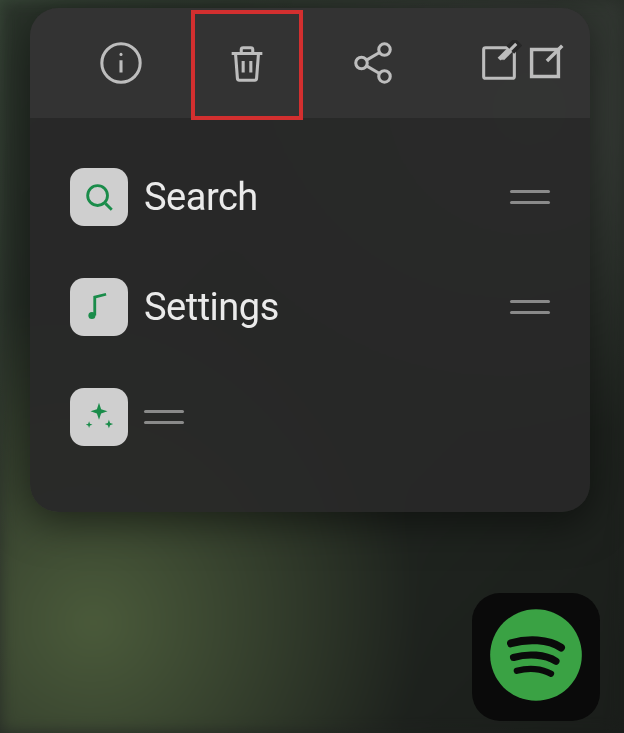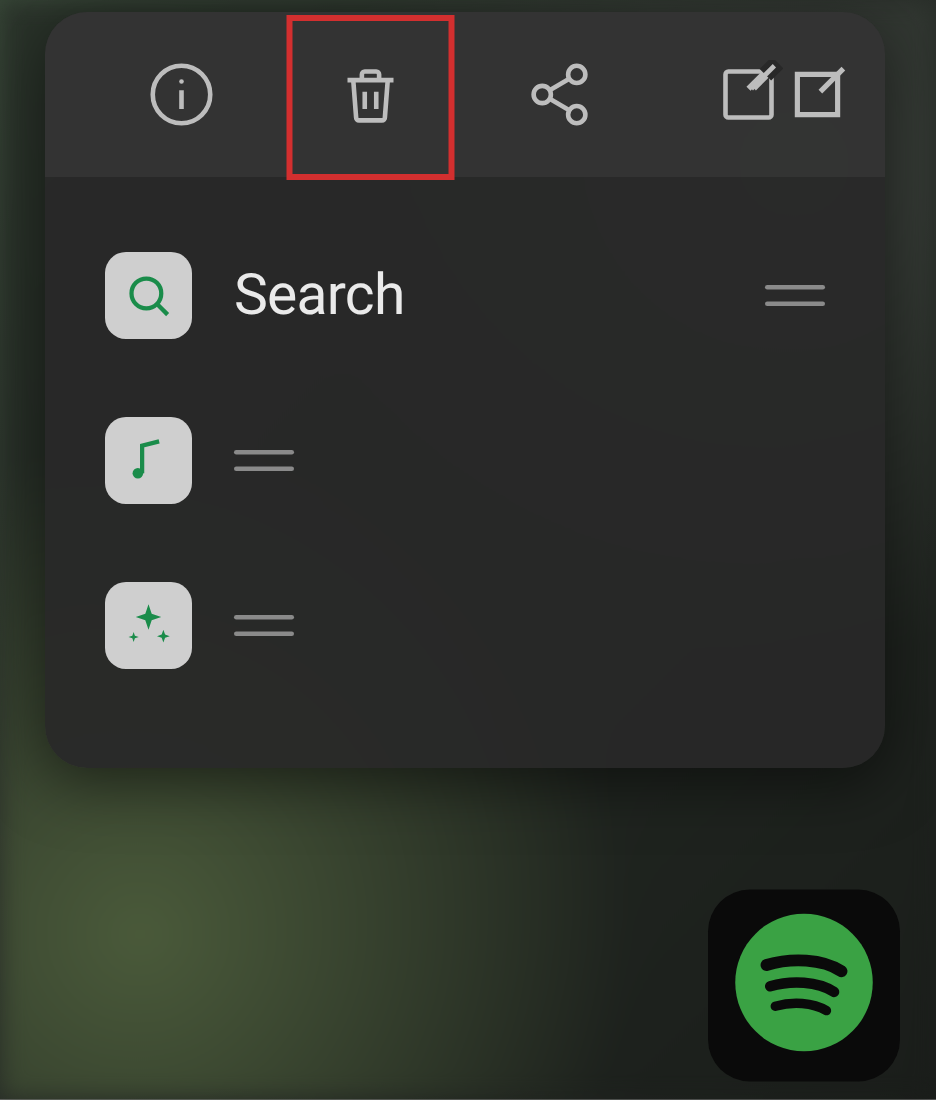--- a/index.html
+++ b/index.html
@@ -54,21 +54,21 @@
     top: -24px;
     left: -25px;
     pointer-events: none;
   }
   .list {
     padding: 24px 28px 40px 28px;
   }
   .shortcut-row {
     display: flex;
     align-items: center;
-    gap: 28px;
+    gap: 16px;
     padding: 26px 12px;
     cursor: pointer;
   }
   .shortcut-icon {
     width: 58px;
     height: 58px;
     border-radius: 14px;
     background: #cfcfcf;
     display: flex;
     align-items: center;
@@ -191,20 +191,21 @@
         </div>
     </div>
 
     <div class="shortcut-row">
       <div class="shortcut-icon">
         <svg width="34" height="34" viewBox="0 0 24 24" fill="none" stroke="#1a8c4a" stroke-width="2">
           <path d="M9 18V5l8-2"></path>
           <circle cx="7" cy="18" r="2.5" fill="#1a8c4a" stroke="none"></circle>
         </svg>
       </div>
+      <div class="shortcut-label">Settings</div>
       <div class="drag-handle">
           <span></span>
           <span></span>
         </div>
     </div>
 
     <div class="shortcut-row">
       <div class="shortcut-icon">
         <svg width="34" height="34" viewBox="0 0 24 24" fill="#1a8c4a" stroke="none">
           <path d="M12 2l1.5 4.5L18 8l-4.5 1.5L12 14l-1.5-4.5L6 8l4.5-1.5z"></path>

